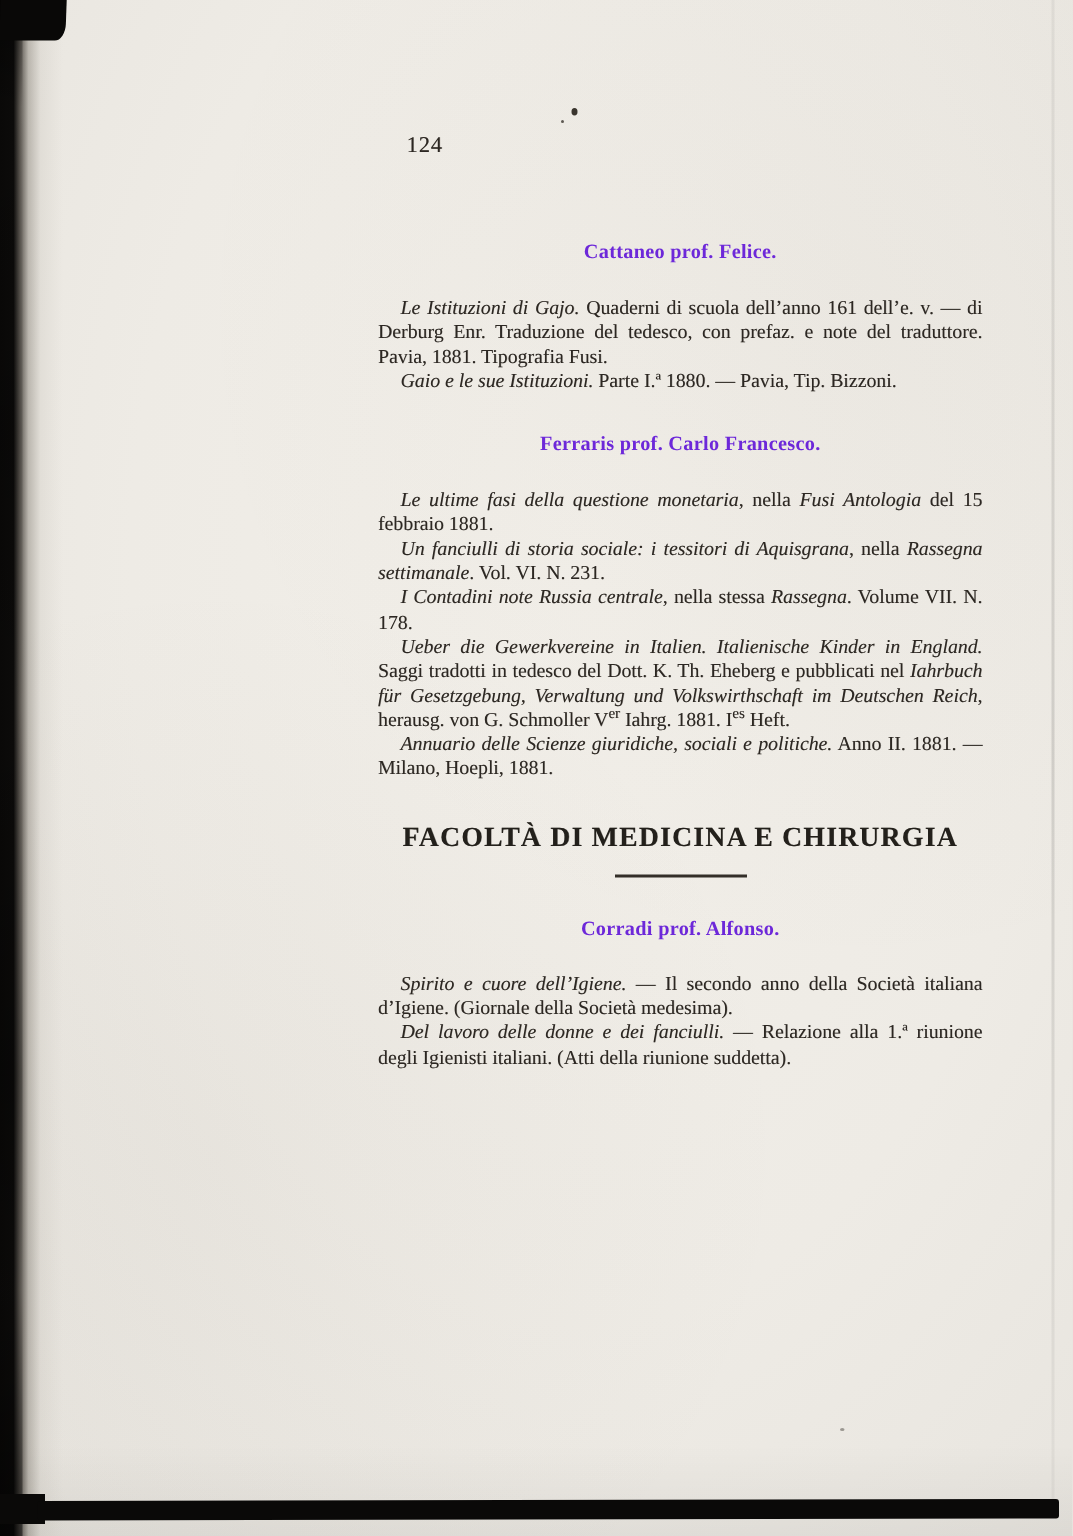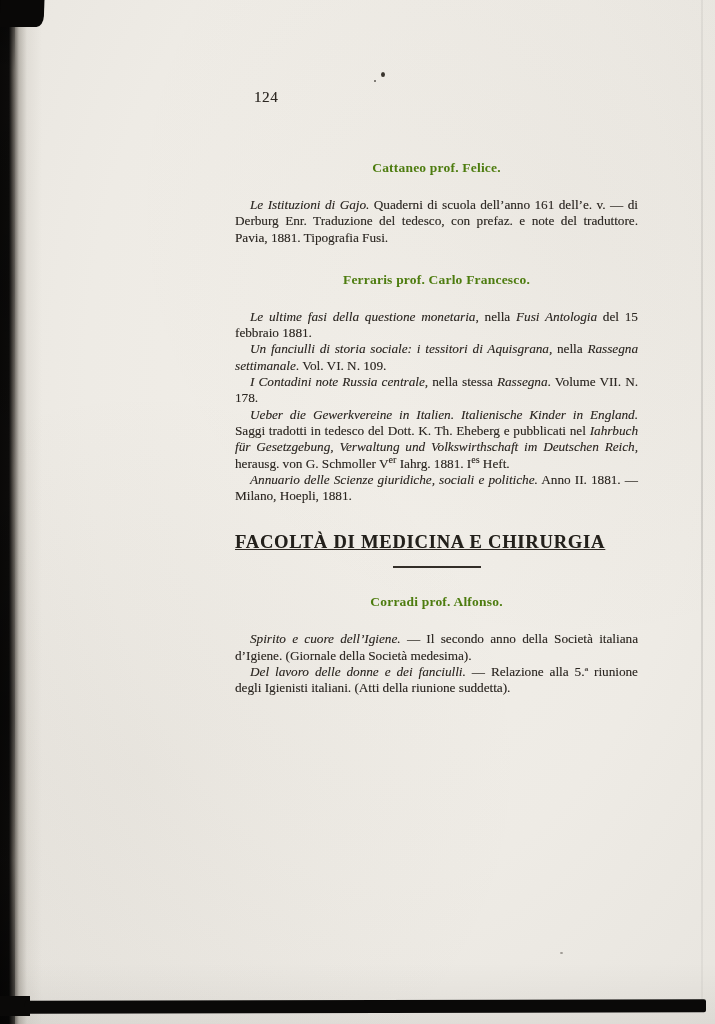--- a/index.html
+++ b/index.html
@@ -61,50 +61,50 @@
     position: absolute; left: 701px; top: 0; width: 2px; height: 1002px;
     background: linear-gradient(180deg, rgba(0,0,0,0.05), rgba(0,0,0,0.12) 50%, rgba(0,0,0,0.04));
   }
   .speck { position: absolute; background: #3a352e; border-radius: 50%; }
   .speck.s1 { left: 381px; top: 72px; width: 4px; height: 5px; }
   .speck.s2 { left: 374px; top: 80px; width: 2px; height: 2px; opacity: .8; }
   .speck.s3 { left: 560px; top: 952px; width: 3px; height: 2px; opacity: .45; }
 
   
   .column {
-    position: absolute; left: 235px; top: 88px; width: 403px;
+    position: absolute; left: 252px; top: 88px; width: 403px;
     color: #2c2722;
   }
   .page-number {
     font-size: 15px;
     letter-spacing: 0.6px;
     margin-left: 19px;
     line-height: 18px;
     text-shadow: 0.3px 0 rgba(44,39,34,0.45);
   }
   .author {
     margin: 26px 0 21px;
     text-align: center;
     font-size: 13.5px;
     font-weight: bold;
-    color: #4d7c0f;
+    color: #6d28d9;
     letter-spacing: 0.2px;
   }
   #content-blocks > .author:first-child { margin-top: 54px; }
   .entry {
     margin: 0;
     font-size: 13.2px;
     line-height: 16.3px;
     text-align: justify;
     text-indent: 15px;
     text-shadow: 0.25px 0 rgba(44,39,34,0.35);
   }
   .entry .it { font-style: italic; }
   .entry sup { font-size: 10px; line-height: 0; }
-  .chapter { margin: 28px 0 12px; text-align: left; text-decoration: underline; }
+  .chapter { margin: 28px 0 12px; text-align: center; }
   .chapter h2 {
     margin: 0;
     font-size: 18.5px;
     font-weight: bold;
     letter-spacing: 0.8px;
     color: #23201b;
     text-shadow: 0.3px 0 rgba(35,32,27,0.4);
   }
   .rule {
     width: 88px; height: 2px;
@@ -123,27 +123,28 @@
 <div class="speck s2"></div>
 <div class="speck s3"></div>
 <div class="bottom-left-join"></div>
 <div class="bottom-bar"></div>
 
 <div class="column">
   <div class="page-number">124</div>
   <div id="content-blocks">
       <h3 class="author">Cattaneo prof. Felice.</h3>
       <p class="entry"><span class="it">Le Istituzioni di Gajo.</span><span> Quaderni di scuola dell’anno 161 dell’e. v. — di Derburg Enr. Traduzione del tedesco, con prefaz. e note del traduttore. Pavia, 1881. Tipografia Fusi.</span></p>
+      <p class="entry"><span class="it">Gaio e le sue Istituzioni.</span><span> Parte I.ª 1880. — Pavia, Tip. Bizzoni.</span></p>
       <h3 class="author">Ferraris prof. Carlo Francesco.</h3>
       <p class="entry"><span class="it">Le ultime fasi della questione monetaria</span><span>, nella </span><span class="it">Fusi Antologia</span><span> del 15 febbraio 1881.</span></p>
-      <p class="entry"><span class="it">Un fanciulli di storia sociale: i tessitori di Aquisgrana</span><span>, nella </span><span class="it">Rassegna settimanale</span><span>. Vol. VI. N. 109.</span></p>
+      <p class="entry"><span class="it">Un fanciulli di storia sociale: i tessitori di Aquisgrana</span><span>, nella </span><span class="it">Rassegna settimanale</span><span>. Vol. VI. N. 231.</span></p>
       <p class="entry"><span class="it">I Contadini note Russia centrale</span><span>, nella stessa </span><span class="it">Rassegna</span><span>. Volume VII. N. 178.</span></p>
       <p class="entry"><span class="it">Ueber die Gewerkvereine in Italien. Italienische Kinder in England.</span><span> Saggi tradotti in tedesco del Dott. K. Th. Eheberg e pubblicati nel </span><span class="it">Iahrbuch für Gesetzgebung, Verwaltung und Volkswirthschaft im Deutschen Reich</span><span>, herausg. von G. Schmoller V</span><sup>er</sup><span> Iahrg. 1881. I</span><sup>es</sup><span> Heft.</span></p>
       <p class="entry"><span class="it">Annuario delle Scienze giuridiche, sociali e politiche.</span><span> Anno II. 1881. — Milano, Hoepli, 1881.</span></p>
       <div class="chapter">
         <h2>FACOLTÀ DI MEDICINA E CHIRURGIA</h2>
         <div class="rule"></div>
       </div>
       <h3 class="author">Corradi prof. Alfonso.</h3>
       <p class="entry"><span class="it">Spirito e cuore dell’Igiene.</span><span> — Il secondo anno della Società italiana d’Igiene. (Giornale della Società medesima).</span></p>
-      <p class="entry"><span class="it">Del lavoro delle donne e dei fanciulli.</span><span> — Relazione alla 5.ª riunione degli Igienisti italiani. (Atti della riunione suddetta).</span></p>
+      <p class="entry"><span class="it">Del lavoro delle donne e dei fanciulli.</span><span> — Relazione alla 1.ª riunione degli Igienisti italiani. (Atti della riunione suddetta).</span></p>
     </div>
 </div>
 
 </body></html>

